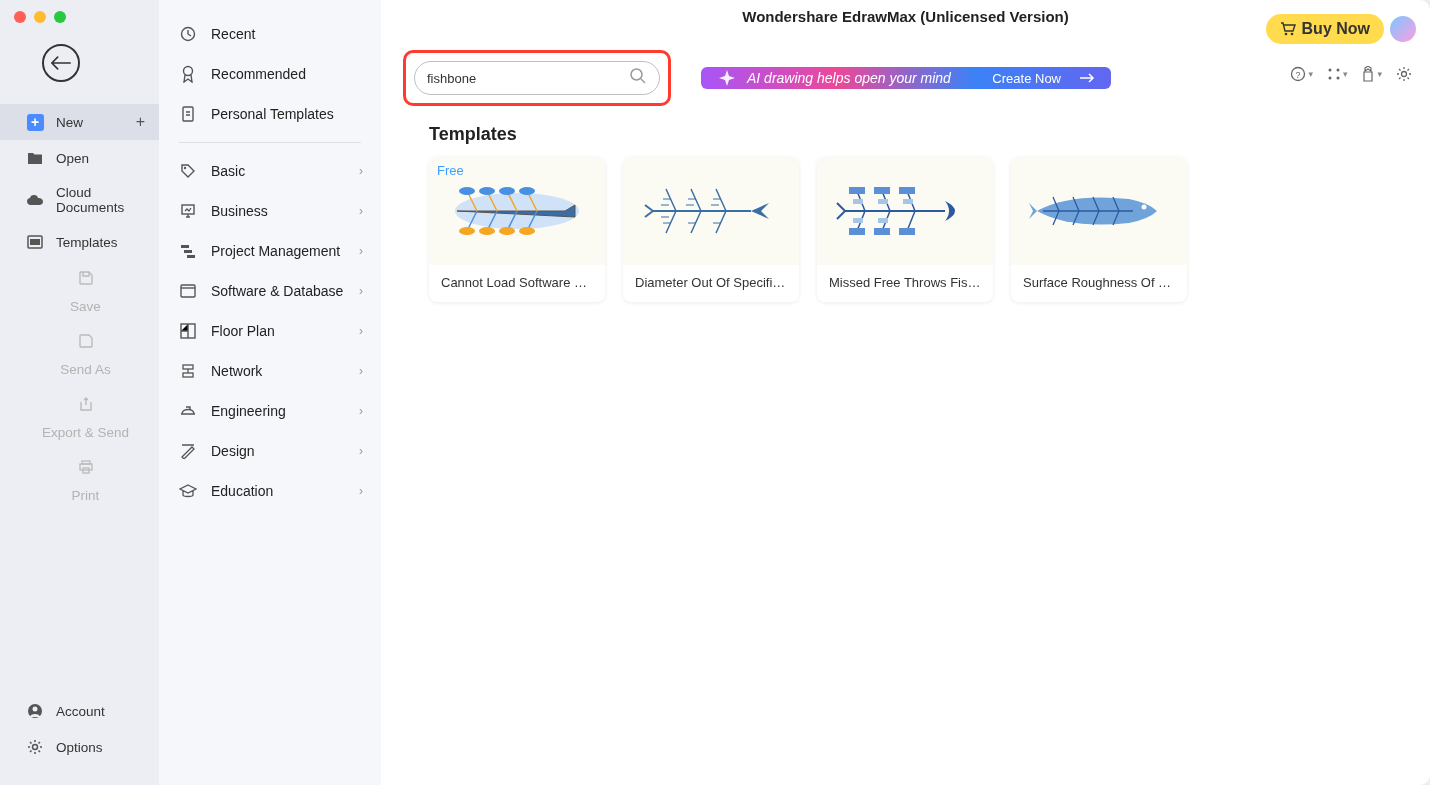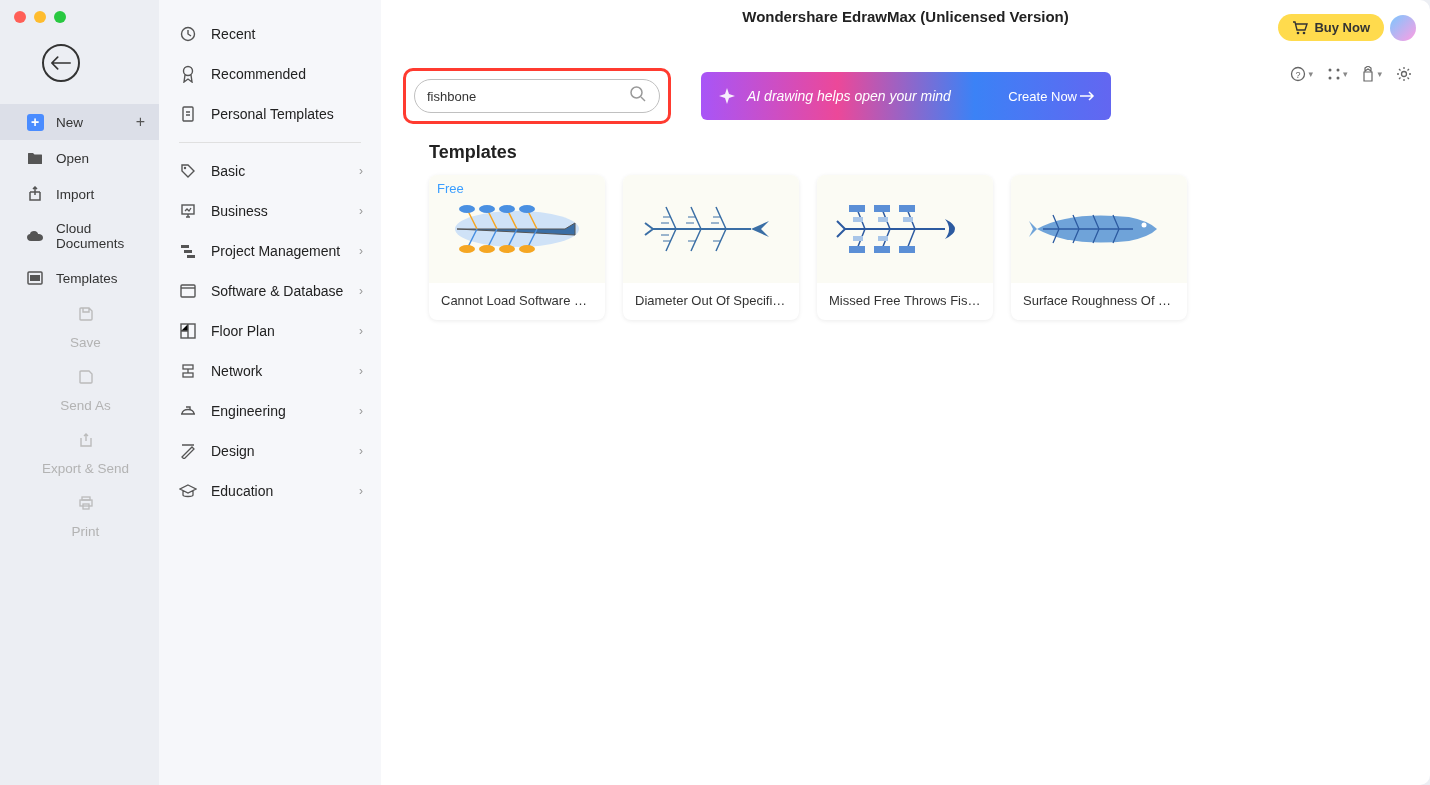--- a/index.html
+++ b/index.html
@@ -27,31 +27,31 @@
 
 .catbar { width: 222px; background: #f6f7fa; padding-top: 14px; display: flex; flex-direction: column; }
 .cat-item { display: flex; align-items: center; padding: 11px 14px 11px 20px; gap: 14px; font-size: 14px; color: #222; cursor: pointer; position: relative; }
 .cat-item .chev { position: absolute; right: 18px; color: #999; font-size: 12px; }
 .cat-item .icon-wrap { width: 18px; height: 18px; display: flex; align-items: center; justify-content: center; color: #444; }
 .divider { height: 1px; background: #e0e0e0; margin: 8px 20px; }
 
 .main { flex: 1; background: #fff; display: flex; flex-direction: column; position: relative; }
 .app-title { position: absolute; top: 8px; left: 0; right: 0; text-align: center; font-size: 15px; font-weight: 600; color: #222; }
 .topbar-right { position: absolute; top: 14px; right: 14px; display: flex; align-items: center; gap: 6px; }
-.buy-now { background: #ffdb4d; border-radius: 16px; padding: 6px 14px; display: flex; align-items: center; gap: 6px; font-size: 13px; font-weight: 600; color: #333; cursor: pointer; }
+.buy-now { background: #ffdb4d; border-radius: 16px; padding: 6px 14px; display: flex; align-items: center; gap: 6px; font-size: 16px; font-weight: 600; color: #333; cursor: pointer; }
 .avatar { width: 26px; height: 26px; border-radius: 50%; background: linear-gradient(135deg, #7bc7ff, #ff9de2); cursor: pointer; }
 
-.search-row { display: flex; align-items: center; gap: 30px; padding: 50px 30px 0 22px; position: relative; margin-top: 18px; }
+.search-row { display: flex; align-items: center; gap: 30px; padding: 50px 30px 0 22px; position: relative; }
 .search-highlight { border: 3px solid #ff3b30; border-radius: 10px; padding: 8px; }
 .search-box { width: 246px; height: 34px; border: 1px solid #c0c0c0; border-radius: 17px; display: flex; align-items: center; padding: 0 12px; }
 .search-box input { flex: 1; border: none; outline: none; font-size: 13px; color: #333; background: transparent; }
 .search-icon { color: #888; }
 
-.ai-banner { flex: 1; max-width: 410px; height: 48px; border-radius: 6px; background: linear-gradient(90deg, #a855f7, #ec4899, #3b82f6, #6366f1); display: flex; align-items: center; justify-content: space-between; padding: 0 16px; color: #fff; font-size: 14px; font-style: italic; cursor: pointer; }
-.ai-banner .create-now { font-weight: 500; display: flex; align-items: center; gap: 2px; font-style: normal; font-size: 13px; }
+.ai-banner { flex: 1; max-width: 410px; height: 22px; border-radius: 6px; background: linear-gradient(90deg, #a855f7, #ec4899, #3b82f6, #6366f1); display: flex; align-items: center; justify-content: space-between; padding: 0 16px; color: #fff; font-size: 14px; font-style: italic; cursor: pointer; }
+.ai-banner .create-now { font-weight: 500; display: flex; align-items: center; gap: 18px; font-style: normal; font-size: 13px; }
 
 .right-icons { position: absolute; right: 18px; top: 66px; display: flex; align-items: center; gap: 14px; color: #666; }
 .right-icons .ico { cursor: pointer; display: flex; align-items: center; gap: 2px; }
 .right-icons .caret { font-size: 9px; color: #888; }
 
 .templates-heading { font-size: 18px; font-weight: 700; color: #222; padding: 18px 0 12px 48px; }
 .template-grid { display: flex; gap: 18px; padding: 0 48px; align-items: center; }
 .template-card { width: 176px; background: #fff; border-radius: 8px; overflow: hidden; box-shadow: 0 1px 4px rgba(0,0,0,0.08); cursor: pointer; }
 .thumb { height: 108px; background: #fbfbf4; position: relative; display: flex; align-items: center; justify-content: center; }
 .free-badge { position: absolute; top: 6px; left: 8px; color: #3b9eff; font-size: 13px; font-weight: 500; }
@@ -88,28 +88,20 @@
       <div class="nav-item">
         <span class="icon-wrap">
             <svg width="16" height="14" viewBox="0 0 16 14">
               <path d="M1 3 C1 2 1 2 2 2 H6 L7.5 3.5 H14 C15 3.5 15 3.5 15 4.5 V12 C15 13 15 13 14 13 H2 C1 13 1 13 1 12 Z" fill="#555"></path>
             </svg>
           </span>
         <span>Open</span>
       </div>
       <div class="nav-item">
         <span class="icon-wrap">
-            <svg width="14" height="16" viewBox="0 0 14 16">
-              <path d="M2 6 V14 H12 V6 M2 6 H12 M5 3 L7 1 L9 3 M7 1 V9" stroke="#555" stroke-width="1.5" fill="none"></path>
-            </svg>
-          </span>
-        <span>Import</span>
-      </div>
-      <div class="nav-item">
-        <span class="icon-wrap">
             <svg width="18" height="12" viewBox="0 0 18 12">
               <path d="M5 11 C2 11 1 9 1 7 C1 5 3 4 4 4 C4 2 6 1 8 1 C11 1 12 3 12 4 C15 4 17 5 17 8 C17 10 15 11 13 11 Z" fill="#555"></path>
             </svg>
           </span>
         <span>Cloud Documents</span>
       </div>
       <div class="nav-item">
         <span class="icon-wrap">
             <svg width="16" height="14" viewBox="0 0 16 14">
               <rect x="1" y="1" width="14" height="12" rx="1" stroke="#555" stroke-width="1.5" fill="none"></rect>
@@ -144,20 +136,41 @@
       </div>
       <div class="nav-item disabled">
         <span class="icon-wrap">
             <svg width="14" height="14" viewBox="0 0 14 14">
               <rect x="3" y="1" width="8" height="3" stroke="#bbb" stroke-width="1.3" fill="none"></rect>
               <rect x="1" y="4" width="12" height="6" stroke="#bbb" stroke-width="1.3" fill="none"></rect>
               <rect x="4" y="8" width="6" height="5" stroke="#bbb" stroke-width="1.3" fill="none"></rect>
             </svg>
           </span>
         <span>Print</span>
+      </div>
+    </div>
+    <div class="nav-bottom">
+      <div class="nav-item">
+        <span class="icon-wrap">
+            <svg width="16" height="16" viewBox="0 0 16 16">
+              <circle cx="8" cy="8" r="7" fill="#555"></circle>
+              <circle cx="8" cy="6" r="2.5" fill="#eceef3"></circle>
+              <path d="M3 14 C3 10 13 10 13 14" fill="#eceef3"></path>
+            </svg>
+          </span>
+        <span>Account</span>
+      </div>
+      <div class="nav-item">
+        <span class="icon-wrap">
+            <svg width="16" height="16" viewBox="0 0 16 16">
+              <circle cx="8" cy="8" r="2.5" fill="none" stroke="#555" stroke-width="1.5"></circle>
+              <path d="M8 1 V3 M8 13 V15 M1 8 H3 M13 8 H15 M3 3 L4.5 4.5 M11.5 11.5 L13 13 M3 13 L4.5 11.5 M11.5 4.5 L13 3" stroke="#555" stroke-width="1.5"></path>
+            </svg>
+          </span>
+        <span>Options</span>
       </div>
     </div>
   </div>
 
   <div class="catbar">
     <div class="cat-item">
       <span class="icon-wrap">
           <svg width="16" height="16" viewBox="0 0 16 16">
             <circle cx="8" cy="8" r="6.5" stroke="#555" stroke-width="1.4" fill="none"></circle>
             <path d="M8 4 V8 L11 10" stroke="#555" stroke-width="1.4" fill="none"></path>

